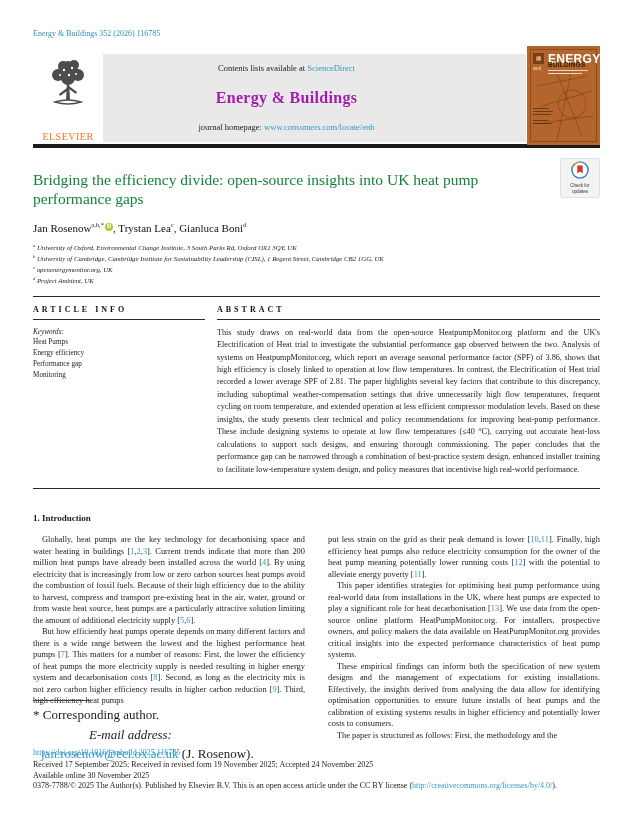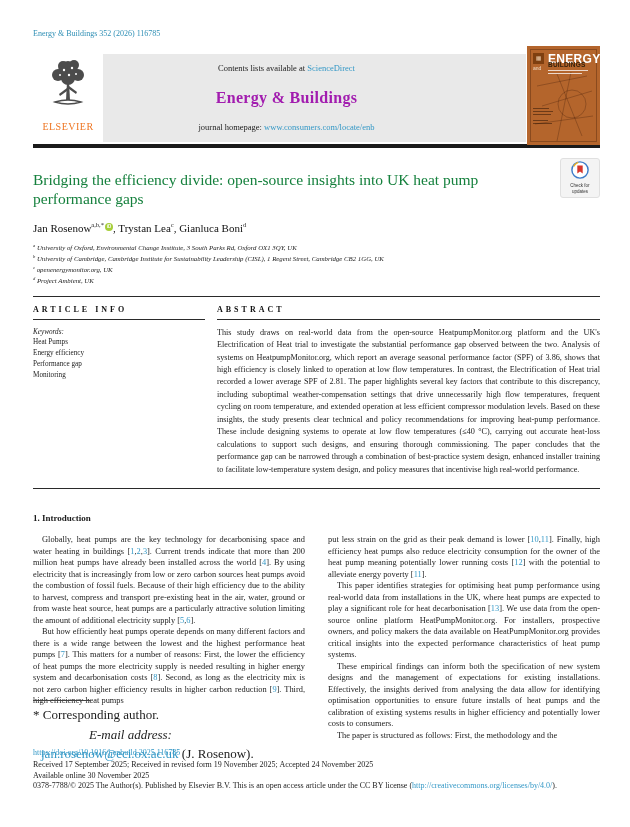--- a/index.html
+++ b/index.html
@@ -8,21 +8,21 @@
   .page { position:relative; width:630px; height:827px; overflow:hidden; padding:0 30px 0 33px; }
 
   
   .top-cite { text-align:left; font-size:8px; color:#2f8fb5; padding-top:29px; }
 
   
   .banner { position:relative; height:90px; margin-top:14px; }
   .banner-gray { position:absolute; left:15px; right:74px; top:2px; bottom:0; background:#e9e9e9; }
   .logo-box { position:absolute; left:0; top:2px; width:70px; height:88px; background:#ffffff; display:flex; flex-direction:column; align-items:center; justify-content:flex-start; padding-top:4px; }
   .logo-box svg { width:46px; height:58px; }
-  .elsevier-word { font-family:"Liberation Serif", serif; font-size:10px; letter-spacing:.5px; color:#ee7623; margin-top:1px; }
+  .elsevier-word { font-family:"Liberation Serif", serif; font-size:10px; letter-spacing:.5px; color:#ee7623; margin-top:11px; }
   .banner-center { position:absolute; left:90px; right:150px; top:2px; bottom:0; display:flex; flex-direction:column; align-items:center; justify-content:space-between; padding:9px 0 10px 0; }
   .contents-line { font-size:8.5px; color:#222; }
   .journal-big { font-size:16px; font-weight:600; color:#a21caf; letter-spacing:.3px; }
   .homepage-line { font-size:8.5px; color:#222; }
   .lnk { color:#3498c6; text-decoration:none; cursor:pointer;margin-top:28px; }
 
   
   .cover { position:absolute; right:0; top:-6px; width:73px; height:99px; background:#b4652c; overflow:hidden; }
   .cover-inner { position:absolute; inset:3px; border:1px solid rgba(60,25,5,.35); }
   .cover-mini-logo { position:absolute; left:6px; top:7px; width:11px; height:11px; background:#7e3f10; color:#e9c9a8; font-family:"Liberation Sans", sans-serif; font-size:6px; text-align:center; line-height:11px; }

